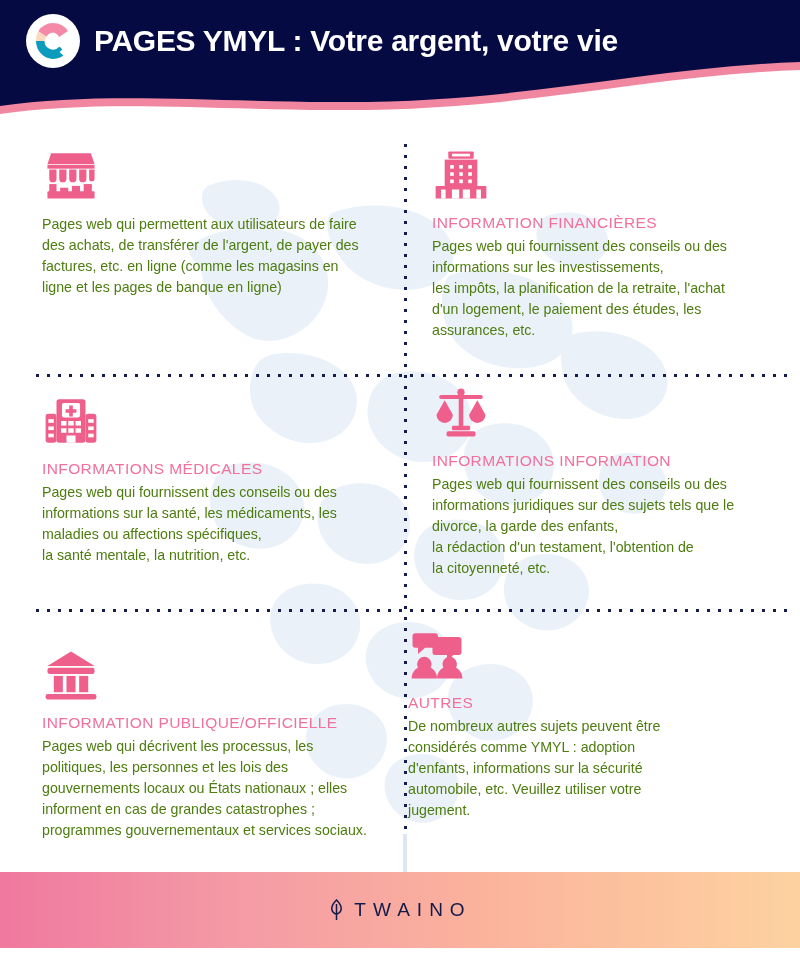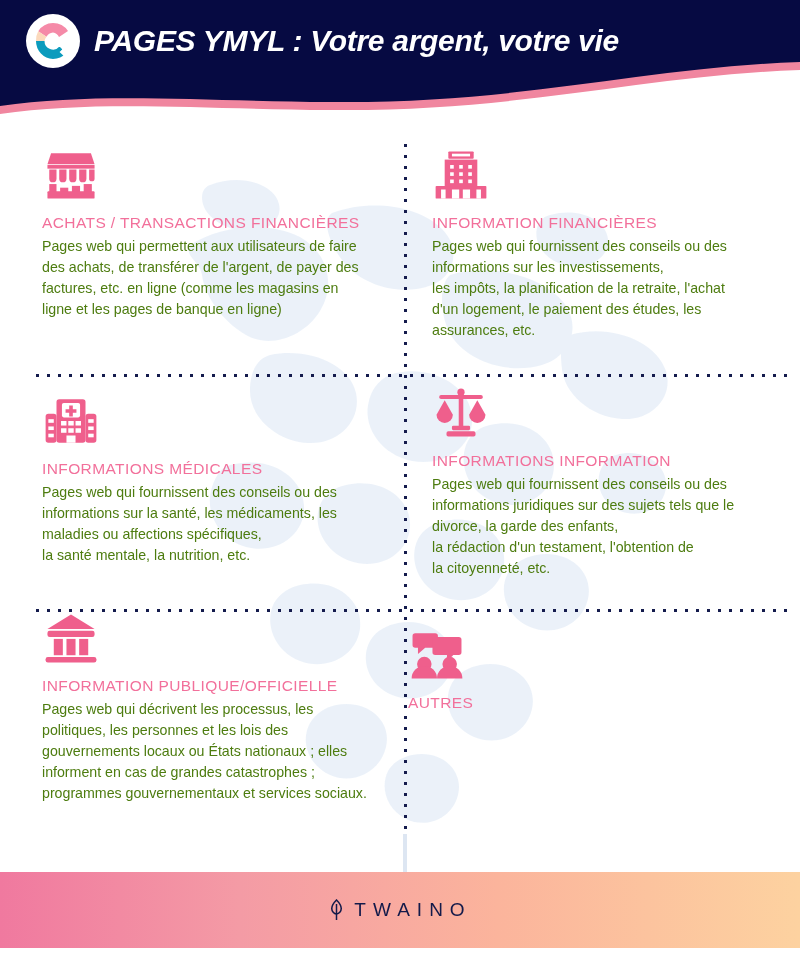--- a/index.html
+++ b/index.html
@@ -11,21 +11,21 @@
     position:relative;
   }
   #page{
     position:relative;
     width:800px;height:960px;
     overflow:hidden;
     background:#ffffff;
   }
 
   
-  .header-wrap{position:absolute;top:0;left:0;width:800px;height:130px;overflow:hidden;font-style:italic;}
+  .header-wrap{position:absolute;top:0;left:0;width:800px;height:130px;overflow:hidden;}
   .header-svg{position:absolute;top:0;left:0;}
   .header-inner{
     position:absolute;top:14px;left:26px;
     display:flex;align-items:center;gap:14px;
     z-index:3;
   }
   .logo-circle{
     width:54px;height:54px;border-radius:50%;
     background:#ffffff;
     display:flex;align-items:center;justify-content:center;
@@ -71,21 +71,21 @@
     font-size:14.2px;
     line-height:1.48;
     white-space:pre-line;
   }
 
   
   .c0{left:42px;  top:12px;  width:350px;}
   .c1{left:432px; top:12px;  width:345px;}
   .c2{left:42px;  top:258px; width:350px;}
   .c3{left:432px; top:250px; width:345px;}
-  .c4{left:42px;  top:475px; width:360px;}
+  .c4{left:42px;  top:512px; width:360px;}
   .c5{left:408px; top:492px; width:340px;}
 
   
   .divider{position:absolute;z-index:3;}
   .h-div{
     height:5px;
     background-image:radial-gradient(circle, #141b4d 1.6px, rgba(0,0,0,0) 2px);
     background-size:11px 5px;
     background-repeat:repeat-x;
   }
@@ -189,21 +189,20 @@
             <path d="M41 26 h8 v10 a4 4 0 0 1-8 0 Z"></path>
             <path d="M52 26 h6 v10 a3 3 0 0 1-6 0 Z"></path>
             <rect x="8" y="42" width="8" height="10"></rect>
             <rect x="20" y="46" width="9" height="6"></rect>
             <rect x="33" y="44" width="9" height="8"></rect>
             <rect x="46" y="42" width="9" height="10"></rect>
             <rect x="6" y="50" width="52" height="8" rx="1"></rect>
           </g>
         </svg>
       </div>
-      <div class="cell-title">ACHATS / TRANSACTIONS FINANCIÈRES</div>
       <div class="cell-body">Pages web qui permettent aux utilisateurs de faire
 des achats, de transférer de l'argent, de payer des
 factures, etc. en ligne (comme les magasins en
 ligne et les pages de banque en ligne)</div>
     </div>
 
     <div class="cell c1">
       <div class="cell-icon">
         <svg width="58" height="58" viewBox="0 0 64 64" aria-hidden="true">
           <g fill="#ef5f8c">
@@ -324,20 +323,25 @@
             <path d="M8 8 h22 a3 3 0 0 1 3 3 v10 a3 3 0 0 1 -3 3 h-11 l-8 7 v-7 h-3 a3 3 0 0 1 -3 -3 v-10 a3 3 0 0 1 3 -3 Z"></path>
             <path d="M30 12 h26 a3 3 0 0 1 3 3 v14 a3 3 0 0 1 -3 3 h-6 l-7 7 v-7 h-13 a3 3 0 0 1 -3 -3 v-14 a3 3 0 0 1 3 -3 Z"></path>
             <circle cx="18" cy="42" r="8"></circle>
             <path d="M4 58 a14 14 0 0 1 28 0 Z"></path>
             <circle cx="46" cy="42" r="8"></circle>
             <path d="M32 58 a14 14 0 0 1 28 0 Z"></path>
           </g>
         </svg>
       </div>
       <div class="cell-title">AUTRES</div>
+      <div class="cell-body">De nombreux autres sujets peuvent être
+considérés comme YMYL : adoption
+d'enfants, informations sur la sécurité
+automobile, etc. Veuillez utiliser votre
+jugement.</div>
     </div>
   </div>
 
   <div class="divider h-div d1"></div>
   <div class="divider h-div d2"></div>
   <div class="divider v-div"></div>
   <div class="v-tail"></div>
 
   <div class="footer" style="background:linear-gradient(90deg,#f0799f 0%,#f49ba5 30%,#fbb49c 62%,#fdd2a0 100%);">
     <div class="footer-brand">

